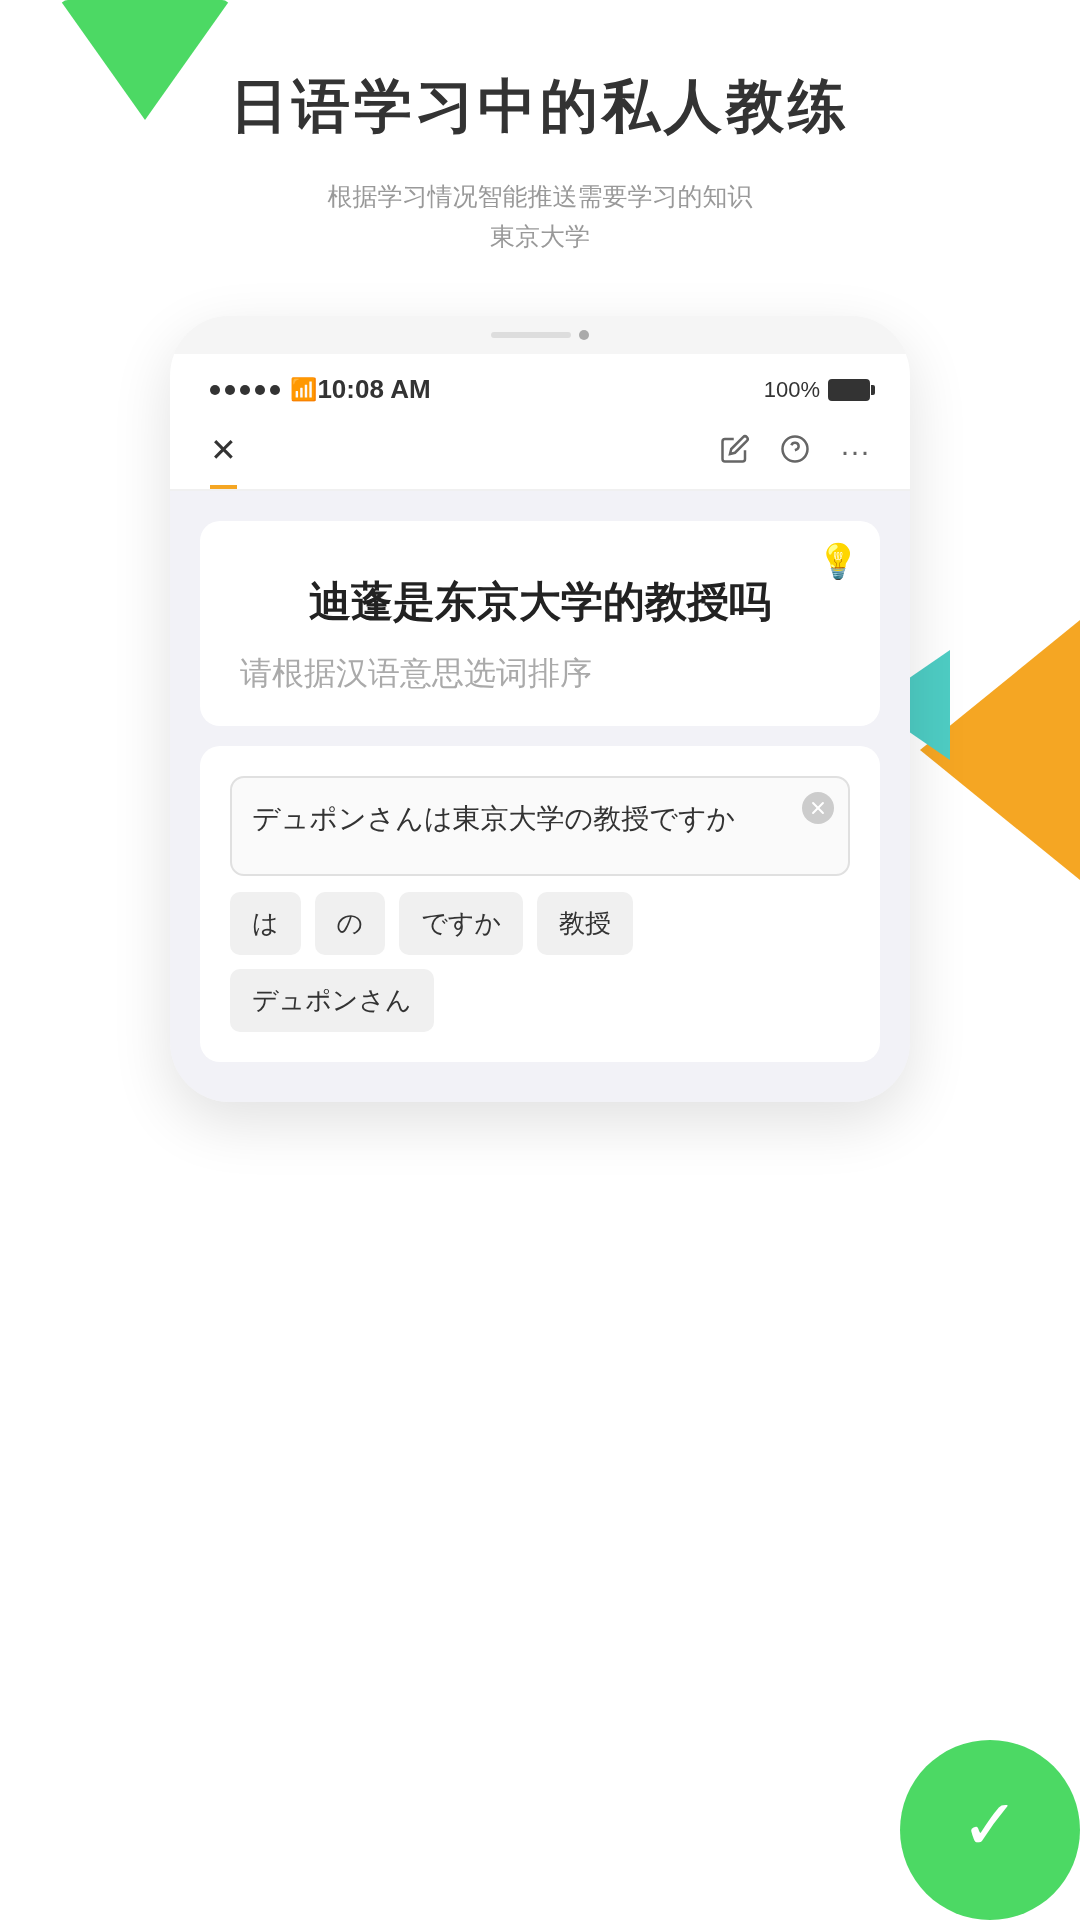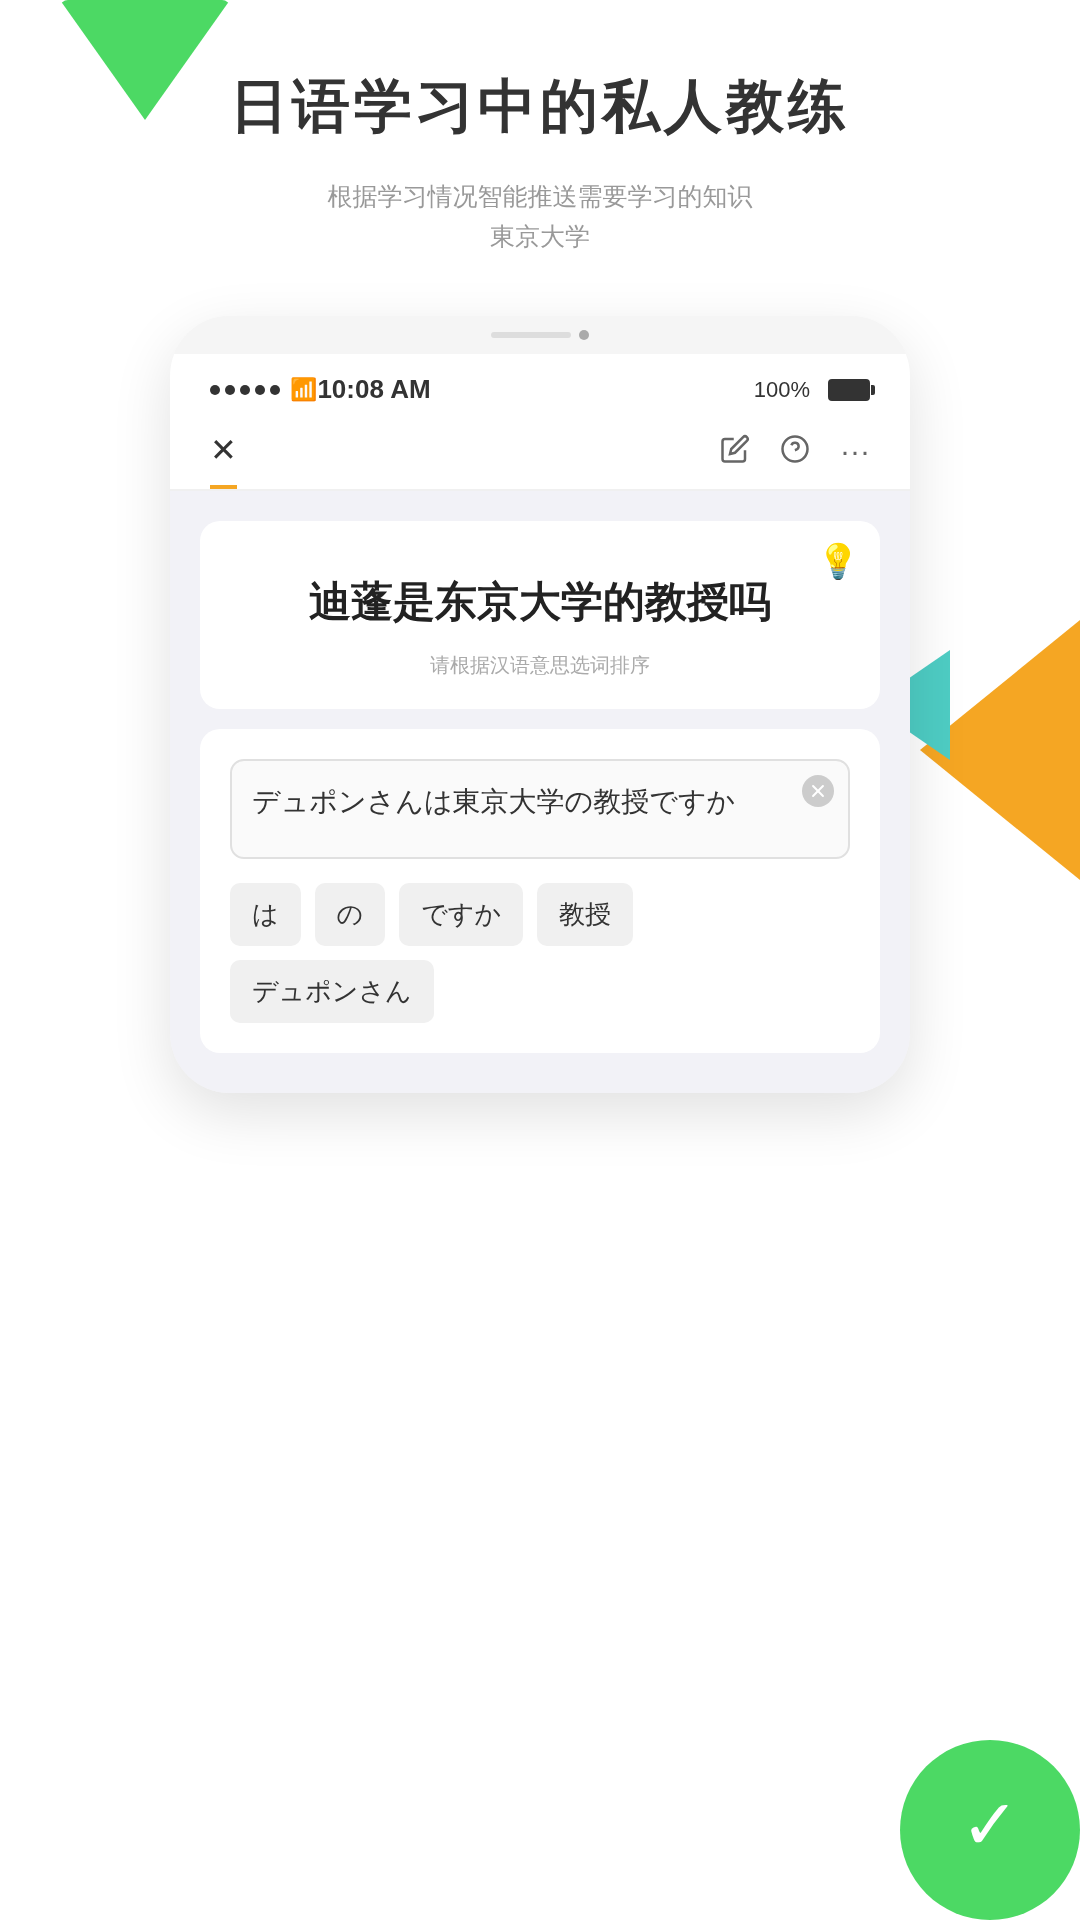--- a/index.html
+++ b/index.html
@@ -153,21 +153,21 @@
       font-size: 26px;
       font-weight: 600;
       color: #333;
       text-align: left;
       flex: 1;
     }
 
     .status-right {
       display: flex;
       align-items: center;
-      gap: 18px;
+      gap: 8px;
     }
 
     .battery-text {
       font-size: 22px;
       color: #333;
     }
 
     .battery-icon {
       width: 42px;
       height: 22px;
@@ -247,33 +247,33 @@
       font-size: 42px;
       font-weight: 700;
       color: #222222;
       text-align: center;
       line-height: 1.4;
       margin-bottom: 20px;
       margin-top: 12px;
     }
 
     .question-hint {
-      font-size: 20px;
+      font-size: 32px;
       color: #aaaaaa;
-      text-align: center;
+      text-align: left;
     }
 
     
     .answer-card {
       background: #ffffff;
       border-radius: 20px;
       padding: 30px;
       display: flex;
       flex-direction: column;
-      gap: 24px;
+      gap: 16px;
     }
 
     .answer-input {
       border: 2px solid #e0e0e0;
       border-radius: 14px;
       padding: 20px 50px 20px 20px;
       position: relative;
       min-height: 100px;
       background: #fafafa;
     }

